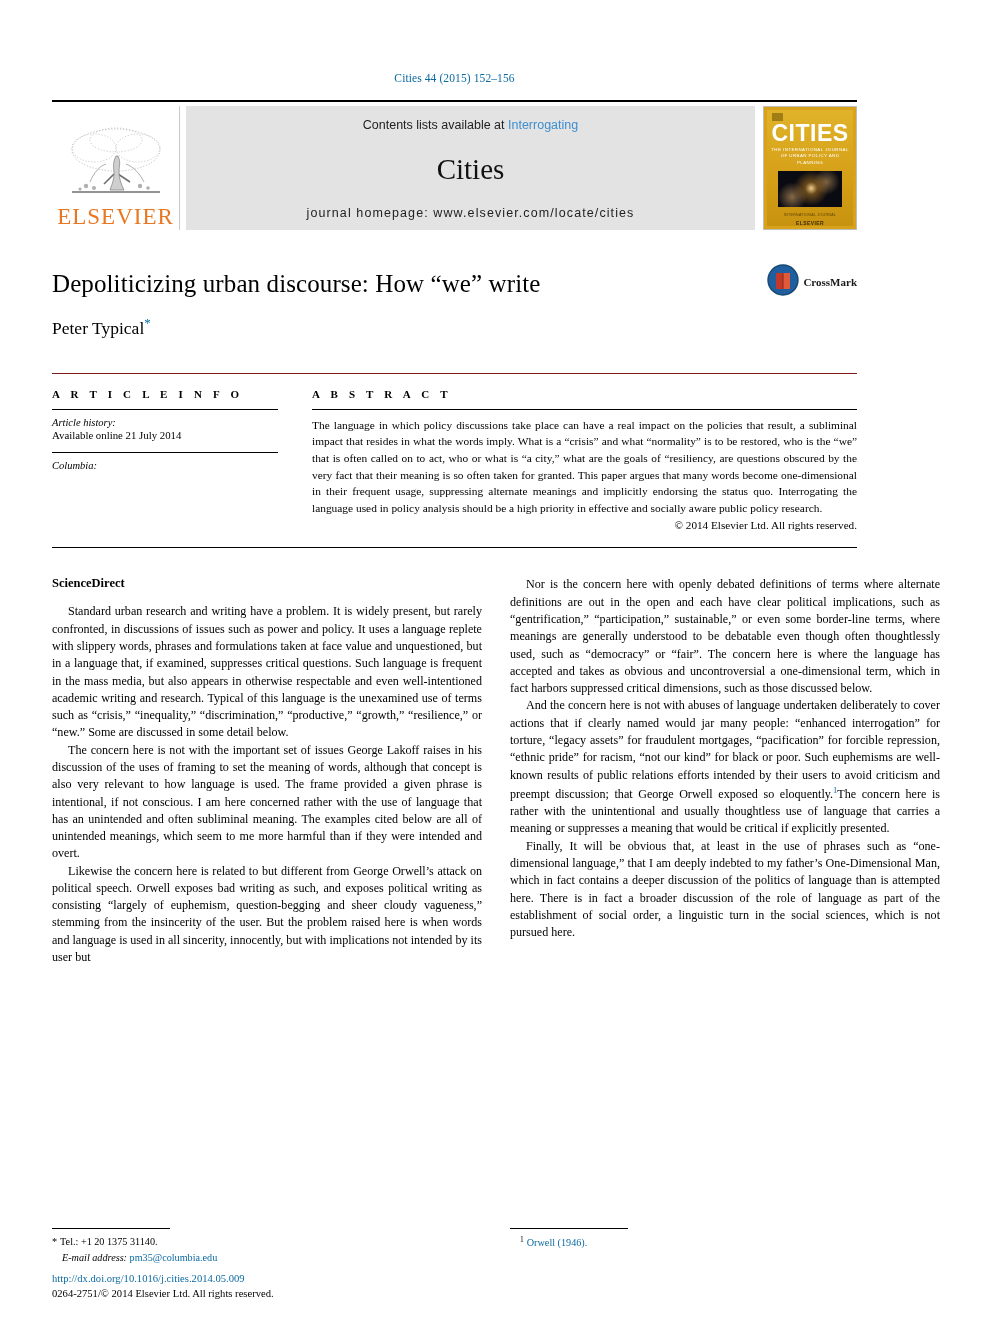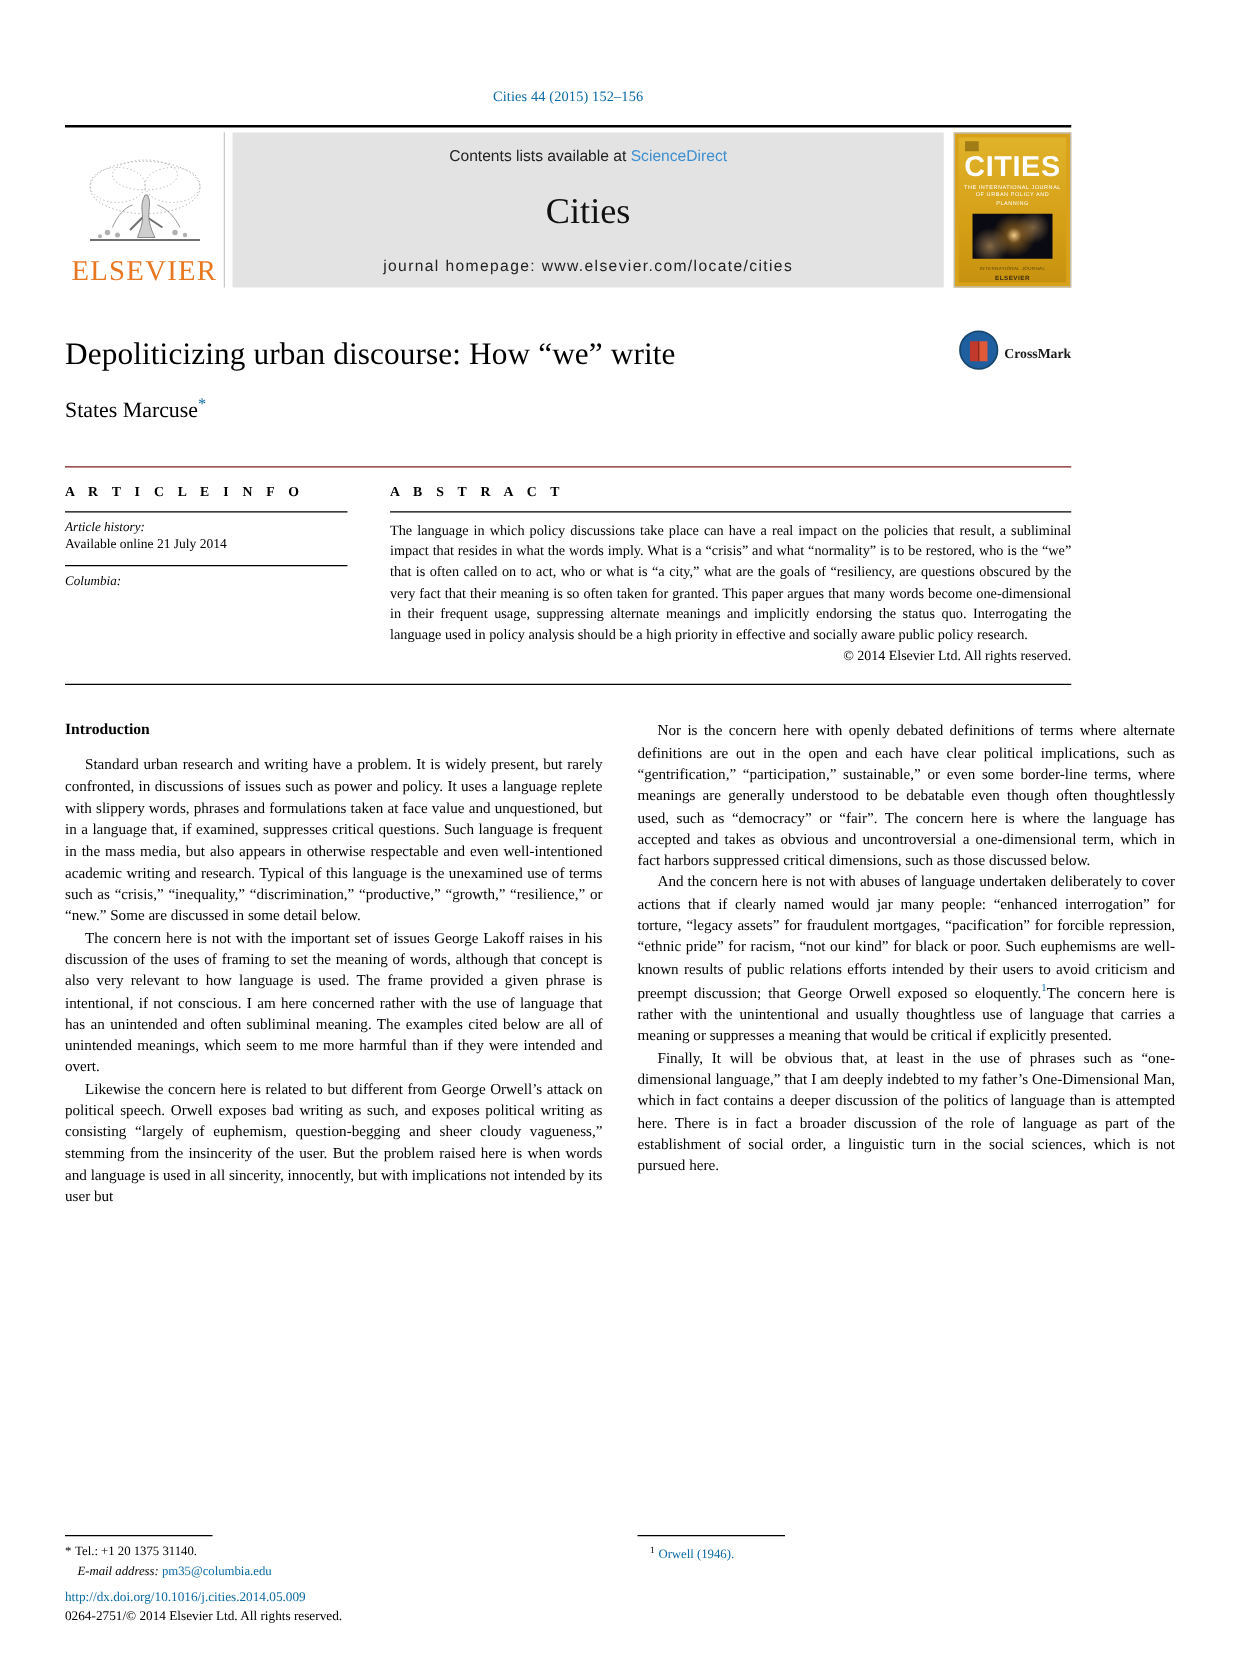--- a/index.html
+++ b/index.html
@@ -361,21 +361,21 @@
             <circle cx="84" cy="64" r="1.8"></circle>
               <circle cx="16" cy="65" r="1.6"></circle>
           </g>
         </svg>
       </span>
       <span class="elsevier-word">ELSEVIER</span>
     </div>
 
     <div class="banner">
       <div class="banner-top">
-        <span>Contents lists available at </span><span class="sd">ScienceDirect</span>
+        <span>Contents lists available at </span><span class="sd">Interrogating</span>
       </div>
       <div class="banner-title">Cities</div>
       <div class="banner-home">journal homepage: www.elsevier.com/locate/cities</div>
     </div>
 
     <div class="cover">
       <div class="cover-inner">
         <div class="cover-els"></div>
         <div class="cover-cities">CITIES</div>
         <div class="cover-sub">THE INTERNATIONAL JOURNAL OF URBAN POLICY AND PLANNING</div>
@@ -395,21 +395,21 @@
           <path d="M9 9 h7 v16 h-7 z" fill="#c0392b"></path>
           <path d="M16 9 h7 v16 h-7 z" fill="#e05a3a"></path>
           <path d="M16 9 v16" stroke="#8d2b1d" stroke-width="1.1"></path>
         </svg>
       </span>
       <span class="crossmark-text">CrossMark</span>
     </div>
 
     <h1 class="article-title">Depoliticizing urban discourse: How “we” write</h1>
     <div class="author">
-      <span>States Marcuse</span><sup>*</sup>
+      <span>Peter Typical</span><sup>*</sup>
     </div>
   </div>
 
   <div class="info-abstract">
 
     <div class="col-info">
       <div class="sec-caps">A R T I C L E   I N F O</div>
       <div class="rule rule-short"></div>
       <div class="ital-head">Article history:</div>
       <div class="info-line">Available online 21 July 2014</div>
@@ -421,21 +421,21 @@
       <div class="sec-caps">A B S T R A C T</div>
       <div class="rule"></div>
       <div class="abstract-text">The language in which policy discussions take place can have a real impact on the policies that result, a subliminal impact that resides in what the words imply. What is a “crisis” and what “normality” is to be restored, who is the “we” that is often called on to act, who or what is “a city,” what are the goals of “resiliency, are questions obscured by the very fact that their meaning is so often taken for granted. This paper argues that many words become one-dimensional in their frequent usage, suppressing alternate meanings and implicitly endorsing the status quo. Interrogating the language used in policy analysis should be a high priority in effective and socially aware public policy research.</div>
       <div class="copyright">© 2014 Elsevier Ltd. All rights reserved.</div>
     </div>
   </div>
 
   <div class="body-cols">
 
     <div class="bcol">
-      <h2 class="sec-title">Introduction</h2>
+      <h2 class="sec-title">ScienceDirect</h2>
       <p class="body-p">Standard urban research and writing have a problem. It is widely present, but rarely confronted, in discussions of issues such as power and policy. It uses a language replete with slippery words, phrases and formulations taken at face value and unquestioned, but in a language that, if examined, suppresses critical questions. Such language is frequent in the mass media, but also appears in otherwise respectable and even well-intentioned academic writing and research. Typical of this language is the unexamined use of terms such as “crisis,” “inequality,” “discrimination,” “productive,” “growth,” “resilience,” or “new.” Some are discussed in some detail below.</p>
       <p class="body-p">The concern here is not with the important set of issues George Lakoff raises in his discussion of the uses of framing to set the meaning of words, although that concept is also very relevant to how language is used. The frame provided a given phrase is intentional, if not conscious. I am here concerned rather with the use of language that has an unintended and often subliminal meaning. The examples cited below are all of unintended meanings, which seem to me more harmful than if they were intended and overt.</p>
       <p class="body-p">Likewise the concern here is related to but different from George Orwell’s attack on political speech. Orwell exposes bad writing as such, and exposes political writing as consisting “largely of euphemism, question-begging and sheer cloudy vagueness,” stemming from the insincerity of the user. But the problem raised here is when words and language is used in all sincerity, innocently, but with implications not intended by its user but</p>
     </div>
 
     <div class="bcol">
       <p class="body-p">Nor is the concern here with openly debated definitions of terms where alternate definitions are out in the open and each have clear political implications, such as “gentrification,” “participation,” sustainable,” or even some border-line terms, where meanings are generally understood to be debatable even though often thoughtlessly used, such as “democracy” or “fair”. The concern here is where the language has accepted and takes as obvious and uncontroversial a one-dimensional term, which in fact harbors suppressed critical dimensions, such as those discussed below.</p>
       <p class="body-p"><span>And the concern here is not with abuses of language undertaken deliberately to cover actions that if clearly named would jar many people: “enhanced interrogation” for torture, “legacy assets” for fraudulent mortgages, “pacification” for forcible repression, “ethnic pride” for racism, “not our kind” for black or poor. Such euphemisms are well-known results of public relations efforts intended by their users to avoid criticism and preempt discussion; that George Orwell exposed so eloquently.</span><sup>1</sup><span>The concern here is rather with the unintentional and usually thoughtless use of language that carries a meaning or suppresses a meaning that would be critical if explicitly presented.</span></p>
       <p class="body-p">Finally, It will be obvious that, at least in the use of phrases such as “one-dimensional language,” that I am deeply indebted to my father’s One-Dimensional Man, which in fact contains a deeper discussion of the politics of language than is attempted here. There is in fact a broader discussion of the role of language as part of the establishment of social order, a linguistic turn in the social sciences, which is not pursued here.</p>
     </div>

